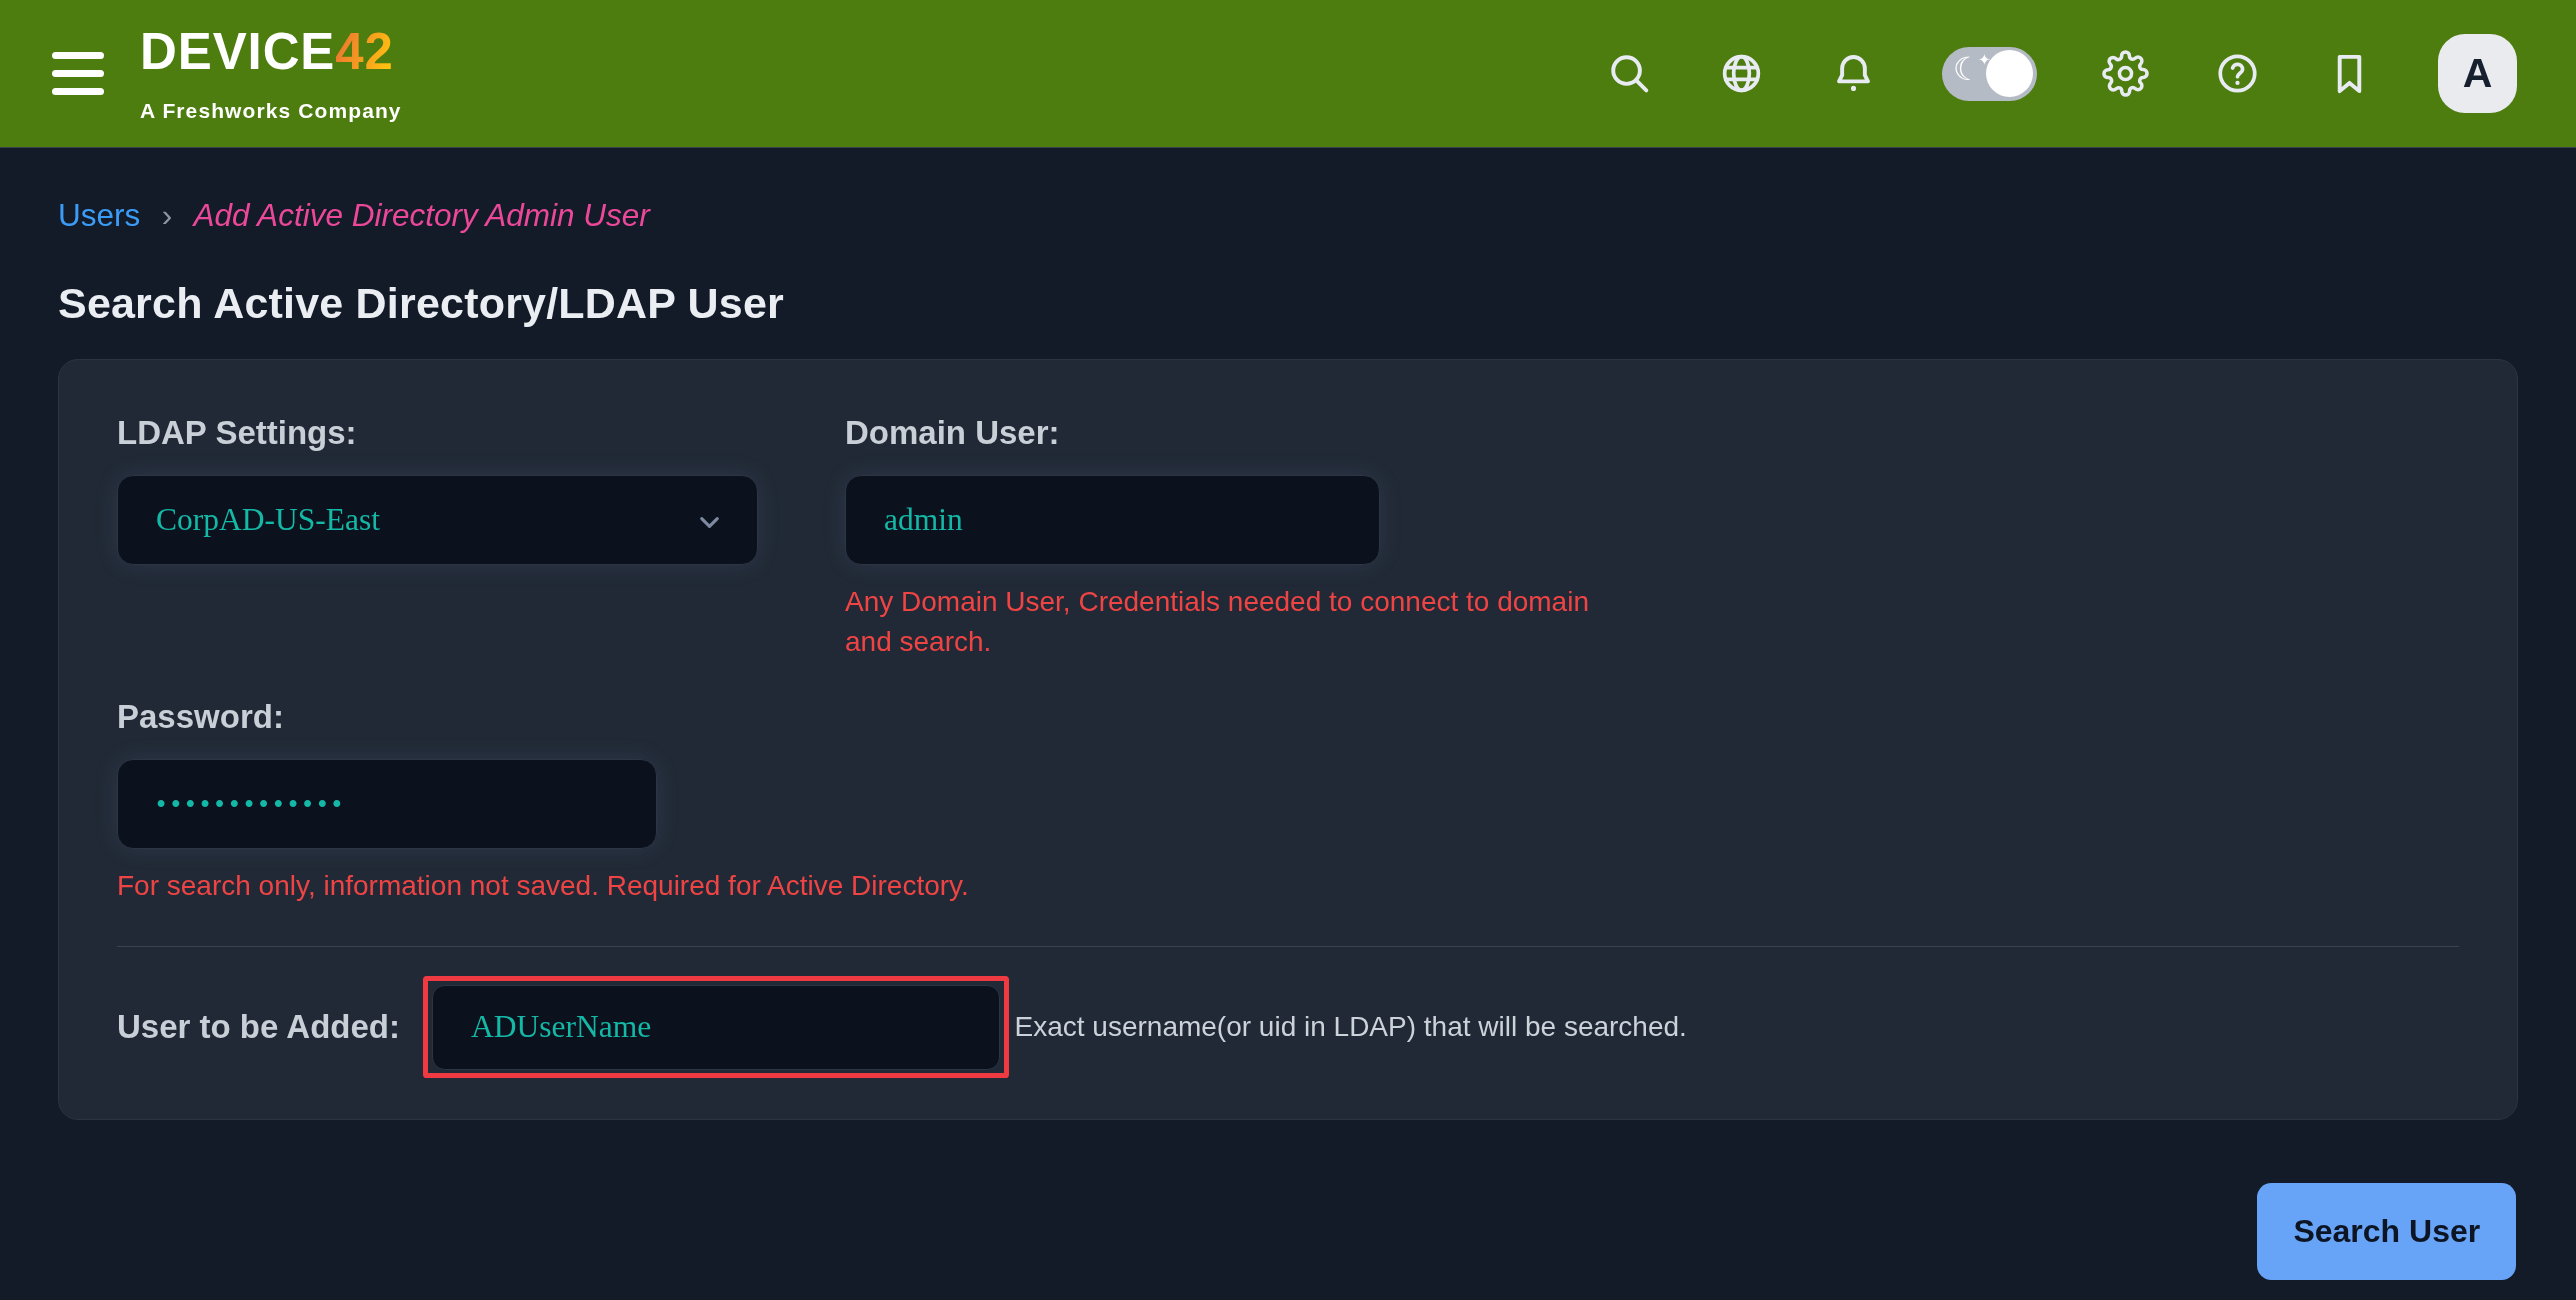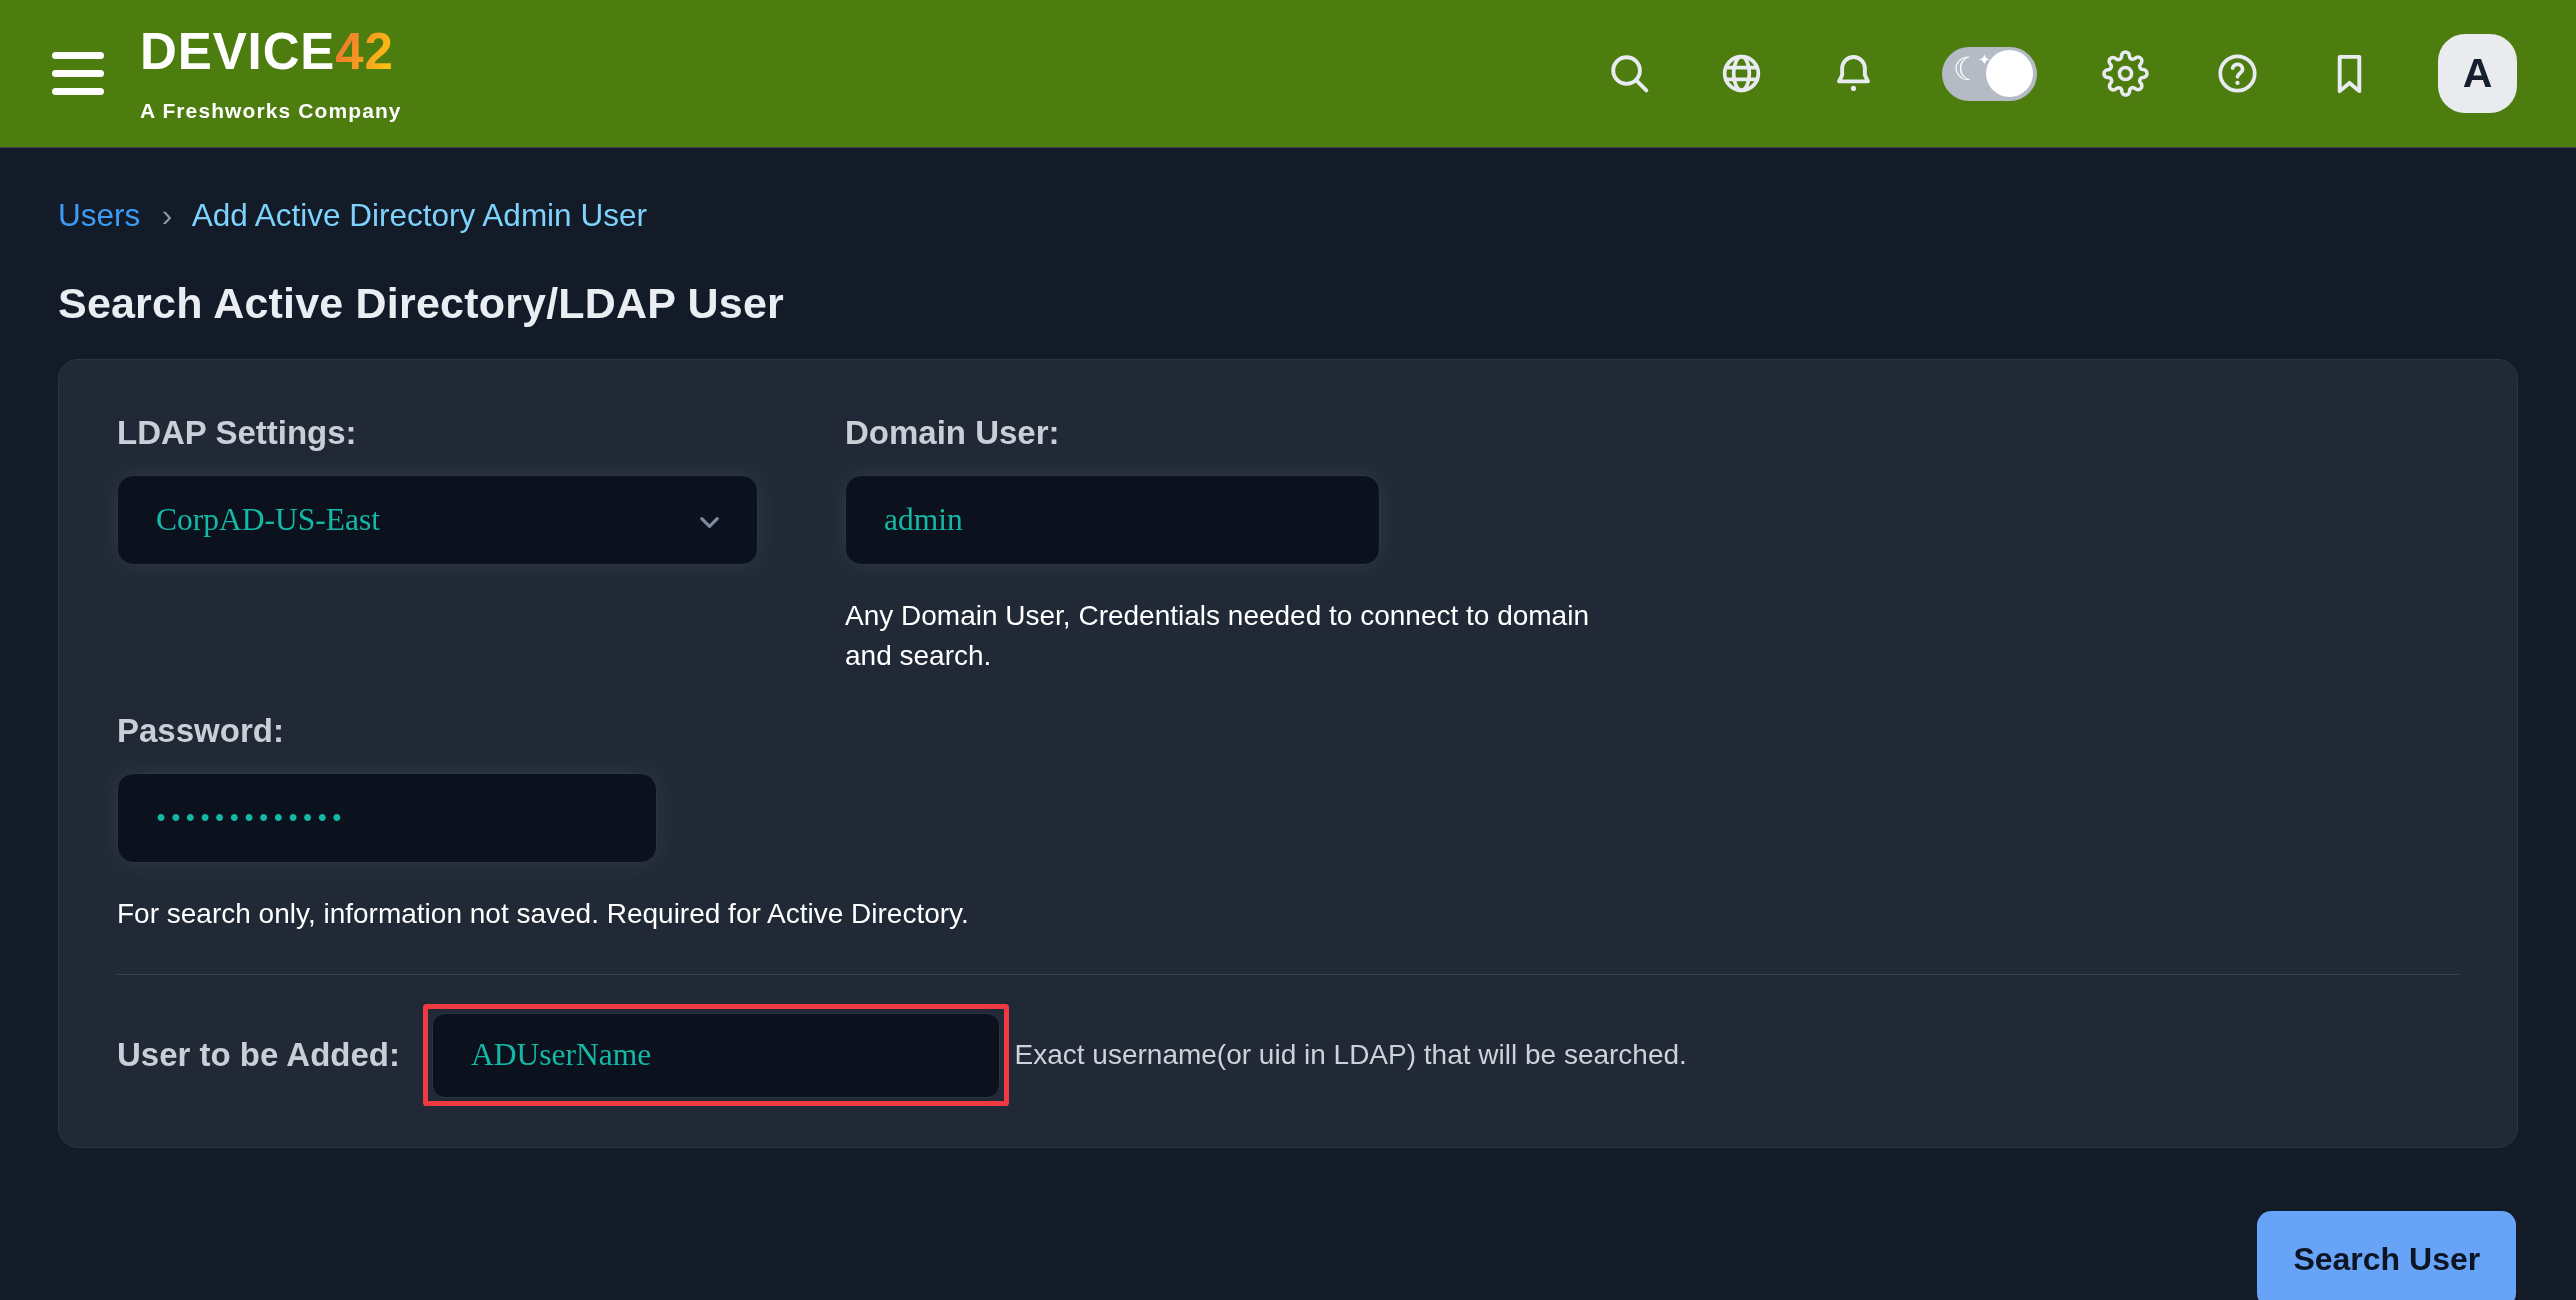--- a/index.html
+++ b/index.html
@@ -54,21 +54,21 @@
     display: flex; align-items: center; justify-content: center;
     cursor: pointer; flex: none;
   }
 
   
   .main { padding: 0 58px; }
 
   .breadcrumb { margin-top: 49px; font-size: 31.5px; font-weight: 500; }
   .breadcrumb .crumb-link { color: #3b9cf7; cursor: pointer; }
   .breadcrumb .crumb-sep { color: #8b94a3; margin: 0 12.6px; }
-  .breadcrumb .crumb-current { color: #7dd3fc; }
+  .breadcrumb .crumb-current { color: #ec4899; font-style: italic; }
 
   .page-title { margin-top: 45px; font-size: 43px; font-weight: 700; color: #eaeef3; letter-spacing: 0.2px; }
 
   .card {
     margin-top: 31px;
     background: #212936;
     border: 1.8px solid #2b3442;
     border-radius: 20px;
     padding: 54px 58px 41px 58px;
   }
@@ -92,21 +92,21 @@
     display: flex; align-items: center;
     padding: 0 38px; cursor: pointer;
   }
   .select .chevron { position: absolute; right: 32px; top: 31px; width: 31px; height: 31px; color: #7e8aa0; }
   .select .chevron svg { width: 100%; height: 100%; display: block; }
 
   input.text-input { padding: 0 38px; outline: none; }
   .domain-input { width: 535px; }
   .password-input { width: 540px; letter-spacing: 4.5px; font-size: 29px; }
 
-  .helper { margin-top: 31px; font-size: 28px; color: #ffffff; line-height: 1.42; }
+  .helper { margin-top: 17px; font-size: 28px; color: #ef4444; line-height: 1.42; }
   .domain-helper { max-width: 793px; }
 
   .password-group { margin-top: 36px; }
 
   .divider { margin-top: 40px; border-top: 1.8px solid #3a4150; }
 
   .user-row { margin-top: 29px; display: flex; align-items: center; }
   .user-row .field-label { margin-bottom: 0; margin-right: 23.4px; white-space: nowrap; }
   .red-box {
     border: 5.4px solid #ef3a41;

